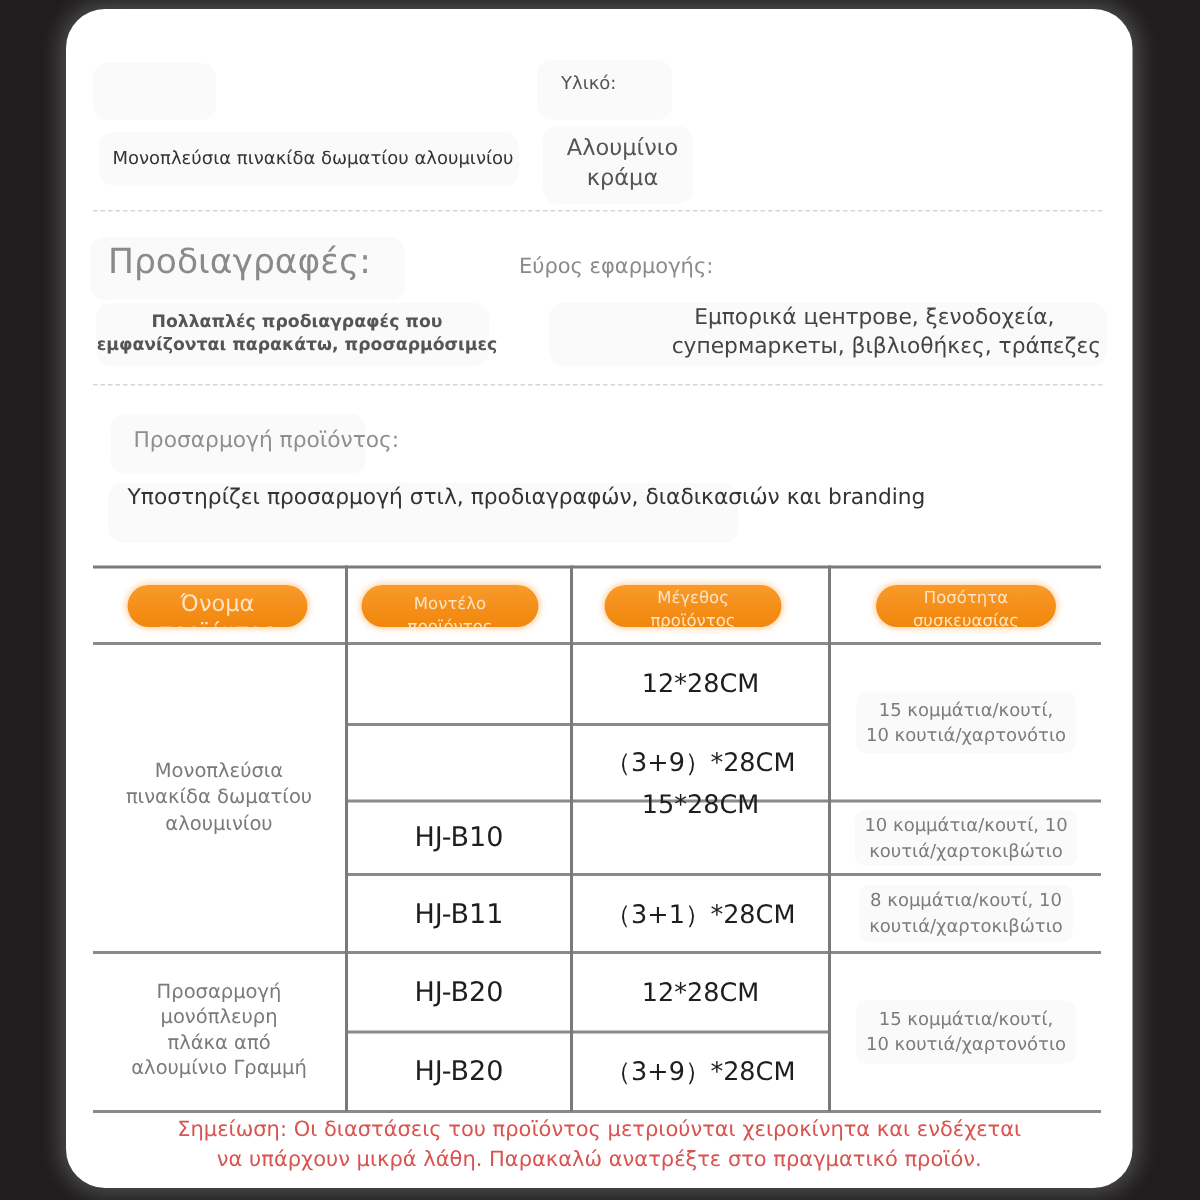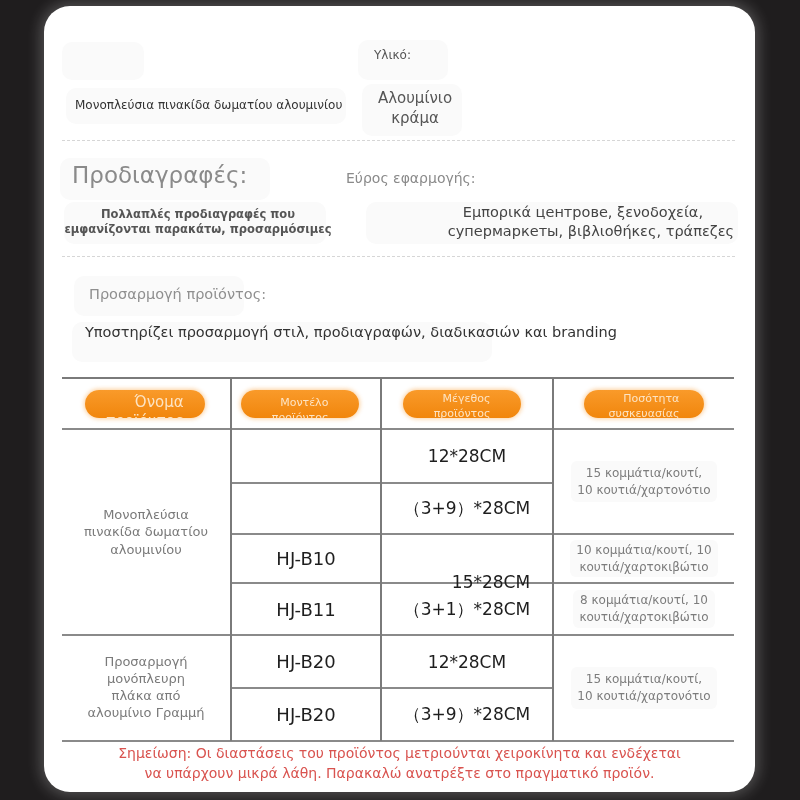--- a/index.html
+++ b/index.html
@@ -21,21 +21,21 @@
   .dash { position: absolute; height: 0; border-top: 1.5px dashed #d6d6d6; }
 
   
   .tbl-line-h { position: absolute; height: 2px; background: #7a7a7a; }
   .tbl-line-h.thin { height: 1.5px; background: #8a8a8a; }
   .tbl-line-v { position: absolute; width: 2px; background: #7a7a7a; }
   .pill {
     position: absolute; height: 28px; border-radius: 14px;
     background: linear-gradient(#f99a2a, #f1860c);
     box-shadow: 0 0 4px 1px rgba(248,150,40,0.45);
-    color: #fde4c4; text-align: right; overflow: hidden;
+    color: #fde4c4; text-align: center; overflow: hidden;
     display: flex; align-items: flex-start; justify-content: center;
   }
   .pill span { display: block; line-height: 1.15; padding-top: 2px; }
   .cell {
     position: absolute; display: flex; align-items: center; justify-content: center;
     text-align: center;
   }
   .model { font-size: 18px; color: #1e1e1e; font-family: "DejaVu Sans", sans-serif; }
   .size { font-size: 17px; color: #1e1e1e; }
   .name-cell { font-size: 13px; color: #7a7a7a; line-height: 1.35; }
@@ -128,21 +128,21 @@
     <div>
       <div>Μονοπλεύσια</div>
       <div>πινακίδα δωματίου</div>
       <div>αλουμινίου</div>
     </div>
   </div>
 
   <div class="cell size" style="left:338px;top:424px;width:170px;height:52px;">12*28CM</div>
   <div class="cell size" style="left:338px;top:478px;width:170px;height:49px;">（3+9）*28CM</div>
   <div class="cell model" style="left:188px;top:529px;width:148px;height:47px;">HJ-B10</div>
-  <div class="cell size" style="left:338px;top:552px;width:170px;height:47px;padding-left:24px;">15*28CM</div>
+  <div class="cell size" style="left:338px;top:507px;width:170px;height:47px;">15*28CM</div>
   <div class="cell model" style="left:188px;top:578px;width:148px;height:50px;">HJ-B11</div>
   <div class="cell size" style="left:338px;top:578px;width:170px;height:50px;">（3+1）*28CM</div>
 
   <div class="cell qty" style="left:510px;top:424px;width:180px;height:103px;">
     <div style="background:#fafafa;padding:4px 6px;border-radius:6px;">
       <div>15 κομμάτια/κουτί,</div>
       <div>10 κουτιά/χαρτονότιο</div>
     </div>
   </div>
   <div class="cell qty" style="left:510px;top:529px;width:180px;height:47px;">

